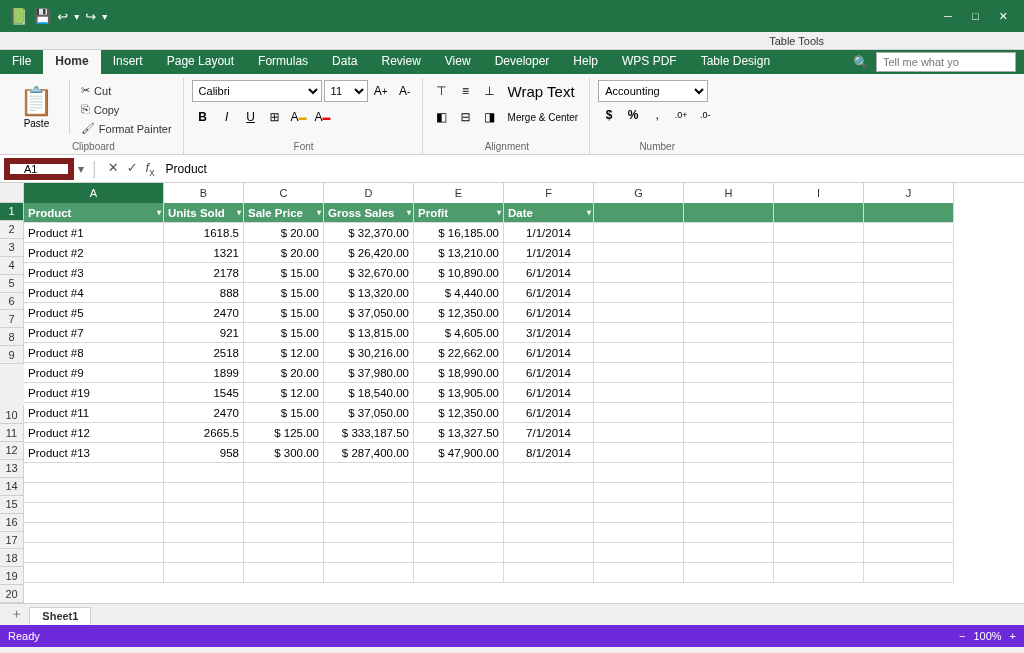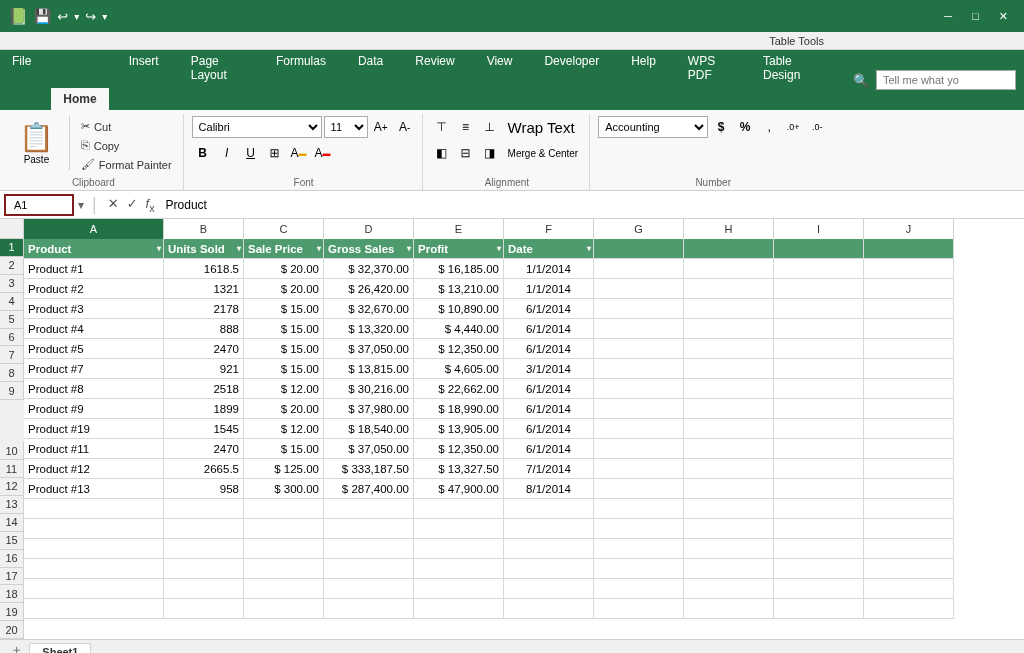--- a/index.html
+++ b/index.html
@@ -136,22 +136,22 @@
     .formula-bar {
       background: white;
       border-bottom: 1px solid #d0d0d0;
       display: flex;
       align-items: center;
       height: 28px;
       padding: 0 4px;
       gap: 4px;
     }
     .cell-ref {
-      border: 2px solid #7f1d1d;
-      padding: 2px 8px;
+      border: 6px solid #7f1d1d;
+      padding: 2px 14px;
       font-size: 11px;
       width: 70px;
       height: 22px;
       background: white;
     }
     .formula-icons { display: flex; gap: 2px; color: #555; }
     .formula-icon { cursor: pointer; padding: 0 3px; font-size: 13px; }
     .formula-input {
       flex: 1;
       border: none;
@@ -255,33 +255,32 @@
       font-size: 11px;
       cursor: pointer;
       border-radius: 2px 2px 0 0;
       color: #333;
     }
     .sheet-tab.active { background: white; border-bottom: 1px solid white; font-weight: bold; }
 
     .ribbon-tabs {
       display: flex;
       background: #217346;
-      gap: 8px;
+      gap: 0;
     }
     .ribbontab {
       padding: 4px 12px;
       font-size: 12px;
       color: white;
       cursor: pointer;
     }
     .ribbontab.active {
       background: #f8f8f8;
       color: #333;
       font-weight: bold;
-      margin-top: 38px;
     }
 
     .status-bar {
       background: #6d28d9;
       color: white;
       height: 22px;
       display: flex;
       align-items: center;
       padding: 0 8px;
       font-size: 11px;
@@ -420,21 +419,21 @@
           <button class="small-btn">◧</button>
           <button class="small-btn">⊟</button>
           <button class="small-btn">◨</button>
           <button class="small-btn" style="width:auto; padding:0 4px; font-size:10px;">Merge &amp; Center</button>
         </div>
       </div>
       <div class="ribbon-group-label">Alignment</div>
     </div>
 
     <div class="ribbon-group">
-      <div class="ribbon-group-content" style="gap:2px; align-items:flex-start;">
+      <div class="ribbon-group-content" style="flex-direction:column; gap:2px; align-items:flex-start;">
         <select class="number-select">
           <option>Accounting</option>
         </select>
         <div class="font-row" style="gap:2px;">
           <button class="small-btn" style="font-weight:bold;">$</button>
           <button class="small-btn" style="font-weight:bold;">%</button>
           <button class="small-btn">,</button>
           <button class="small-btn" style="font-size:9px;">.0+</button>
           <button class="small-btn" style="font-size:9px;">.0-</button>
         </div>

